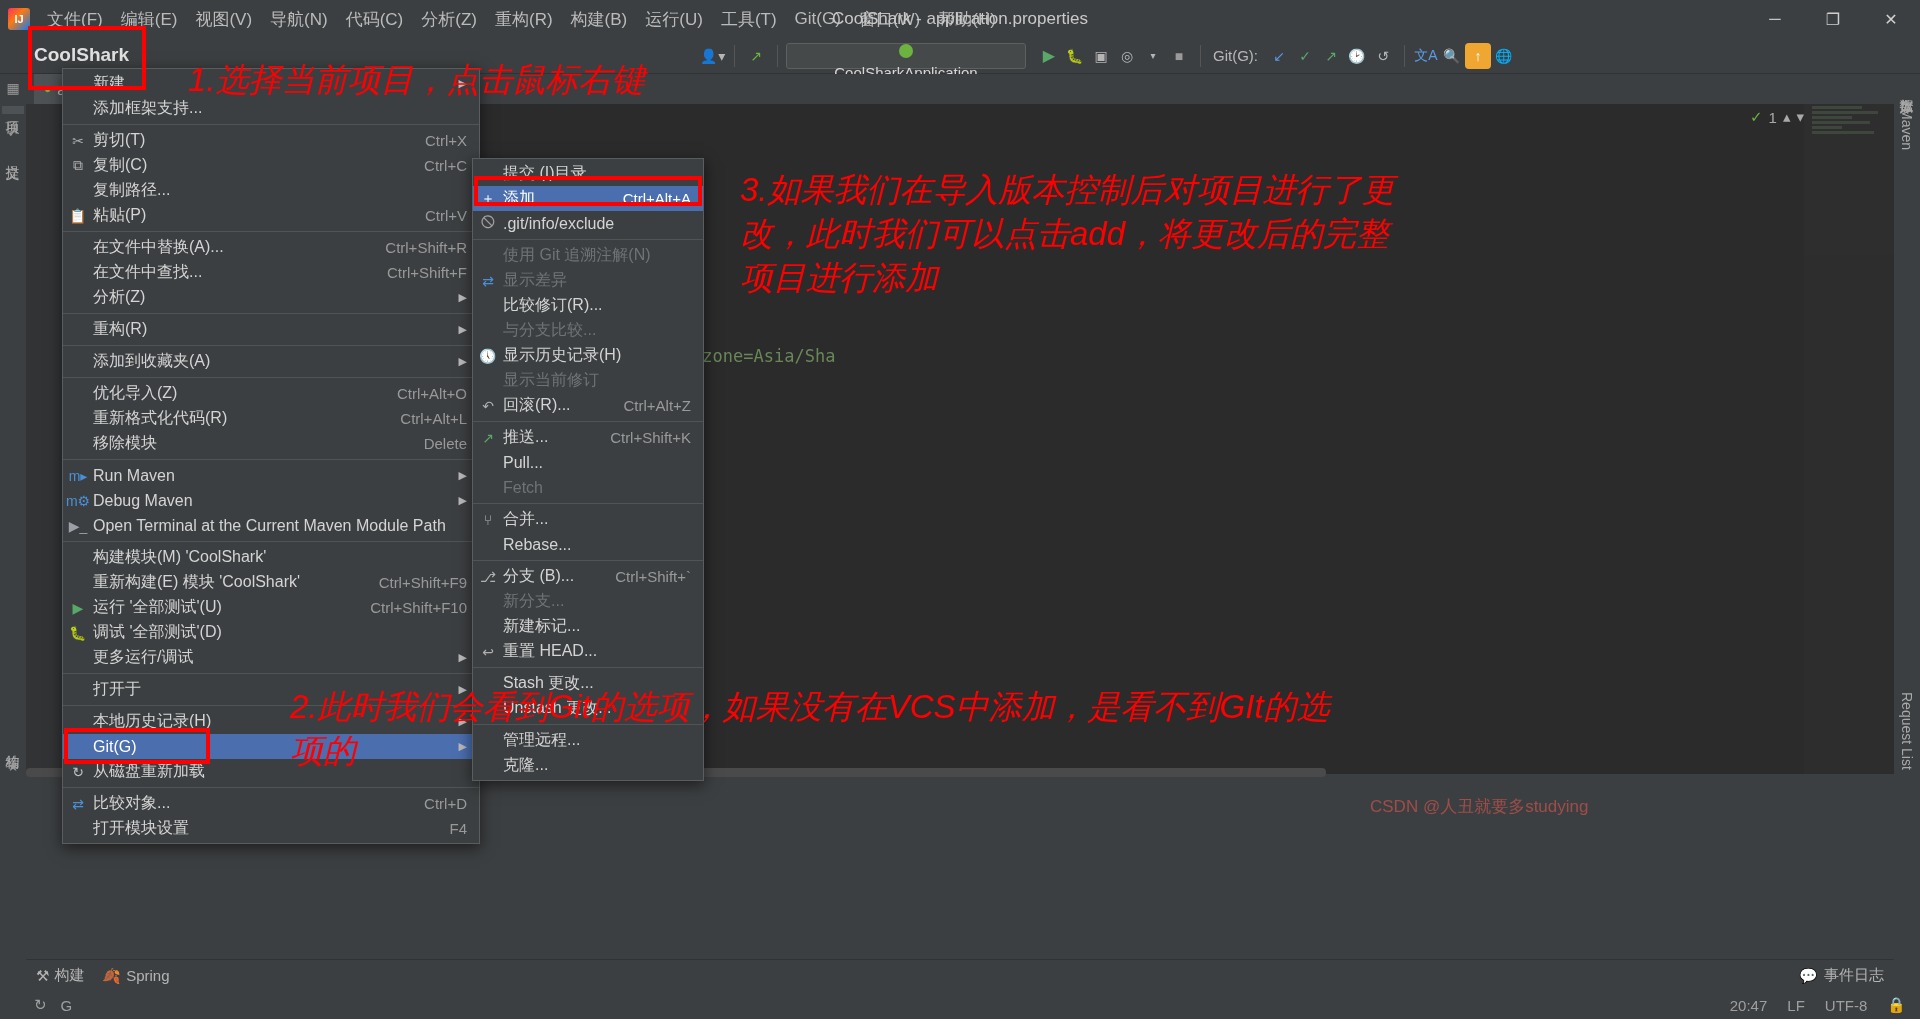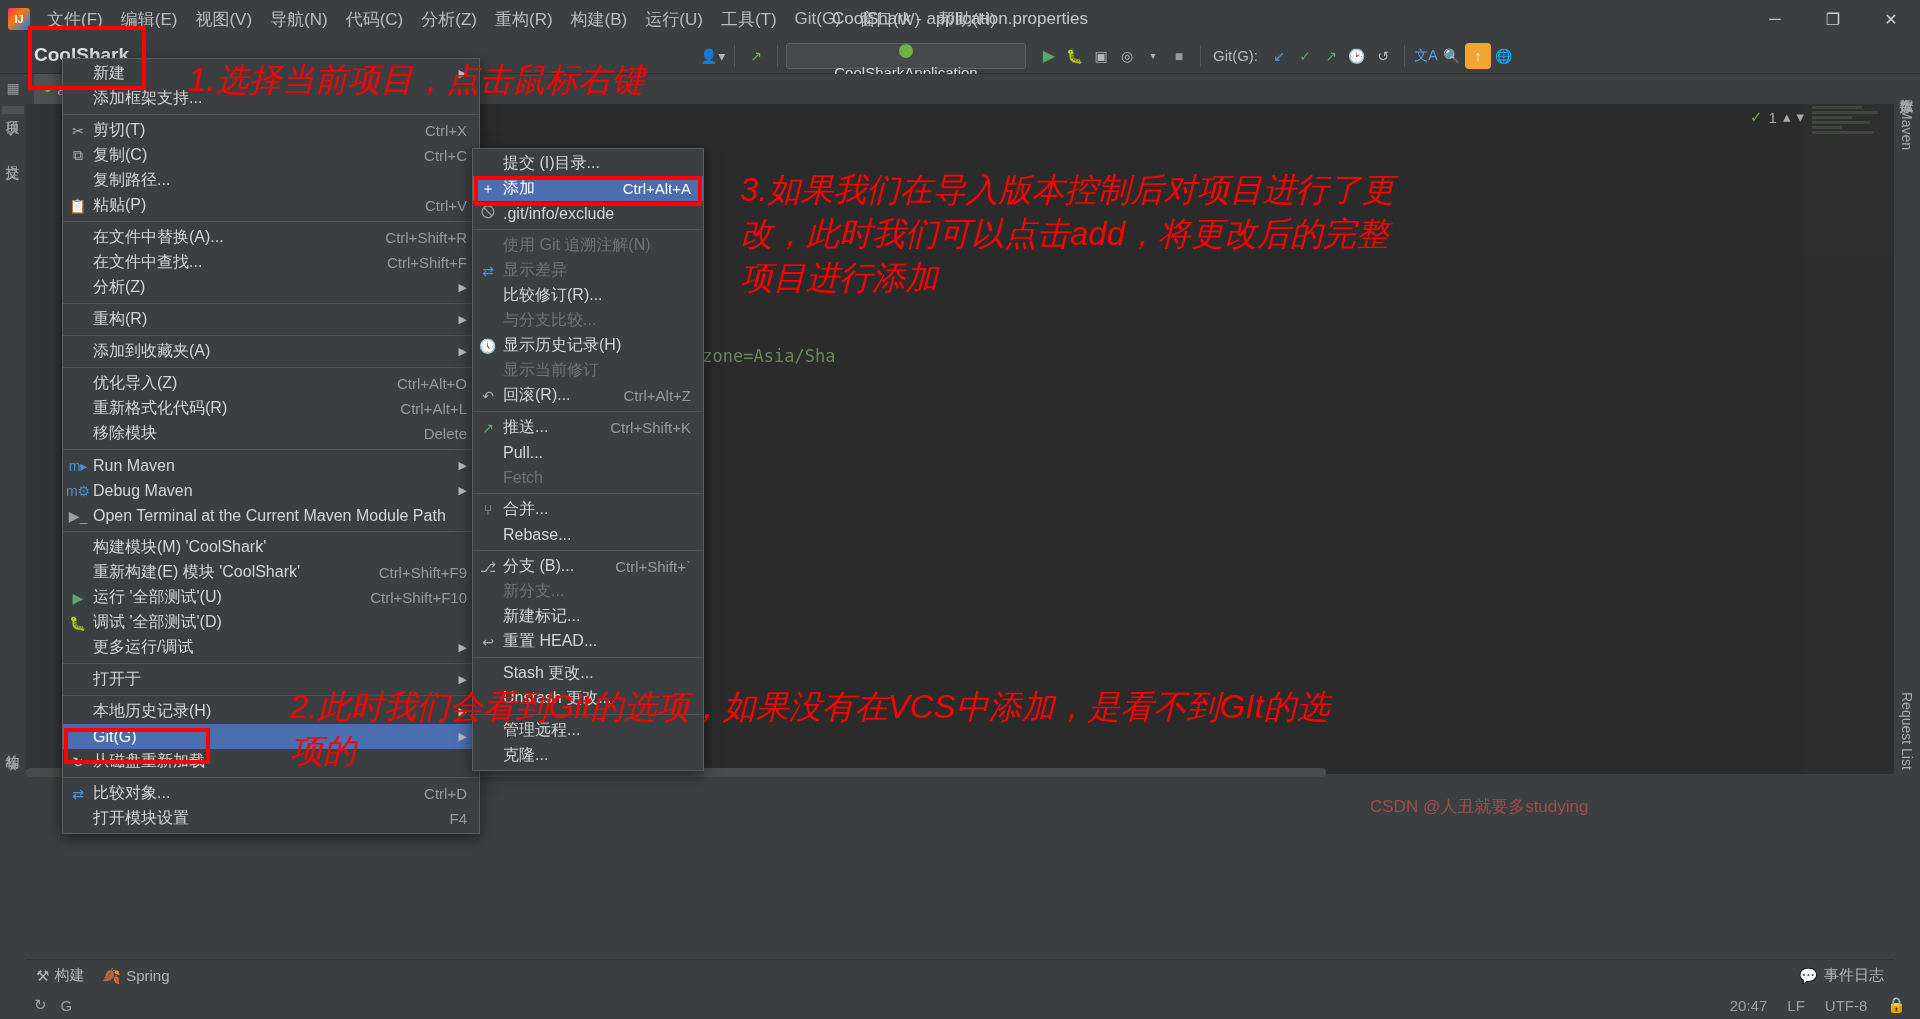--- a/index.html
+++ b/index.html
@@ -136,21 +136,21 @@
   .statusbar {
     position: absolute; left: 0; right: 0; bottom: 0; height: 28px;
     background: #3c3f41; display: flex; align-items: center;
     color: #9f9f9f; font-size: 15px;
   }
   .statusbar .sright { margin-left: auto; display: flex; align-items: center; gap: 20px; padding-right: 14px; }
 
   
   .menu {
     position: absolute; background: #3c3f41; border: 1px solid #5a5d5e;
-    box-shadow: 0 4px 14px rgba(0,0,0,.55); padding: 2px 0; z-index: 50;
+    box-shadow: 0 4px 14px rgba(0,0,0,.55); padding: 2px 0; z-index: 50; margin-top: 10px;
   }
   .menu-row {
     display: flex; align-items: center; height: 25px; padding: 0 12px 0 0;
     color: #d4d4d4; font-size: 16px; white-space: nowrap; position: relative;
   }
   .menu-row .ic {
     width: 30px; min-width: 30px; text-align: center; font-size: 14px; color: #a6a6a6;
   }
   .menu-row .lbl { flex: 1; }
   .menu-row .acc { color: #999999; font-size: 15px; margin-left: 34px; }

